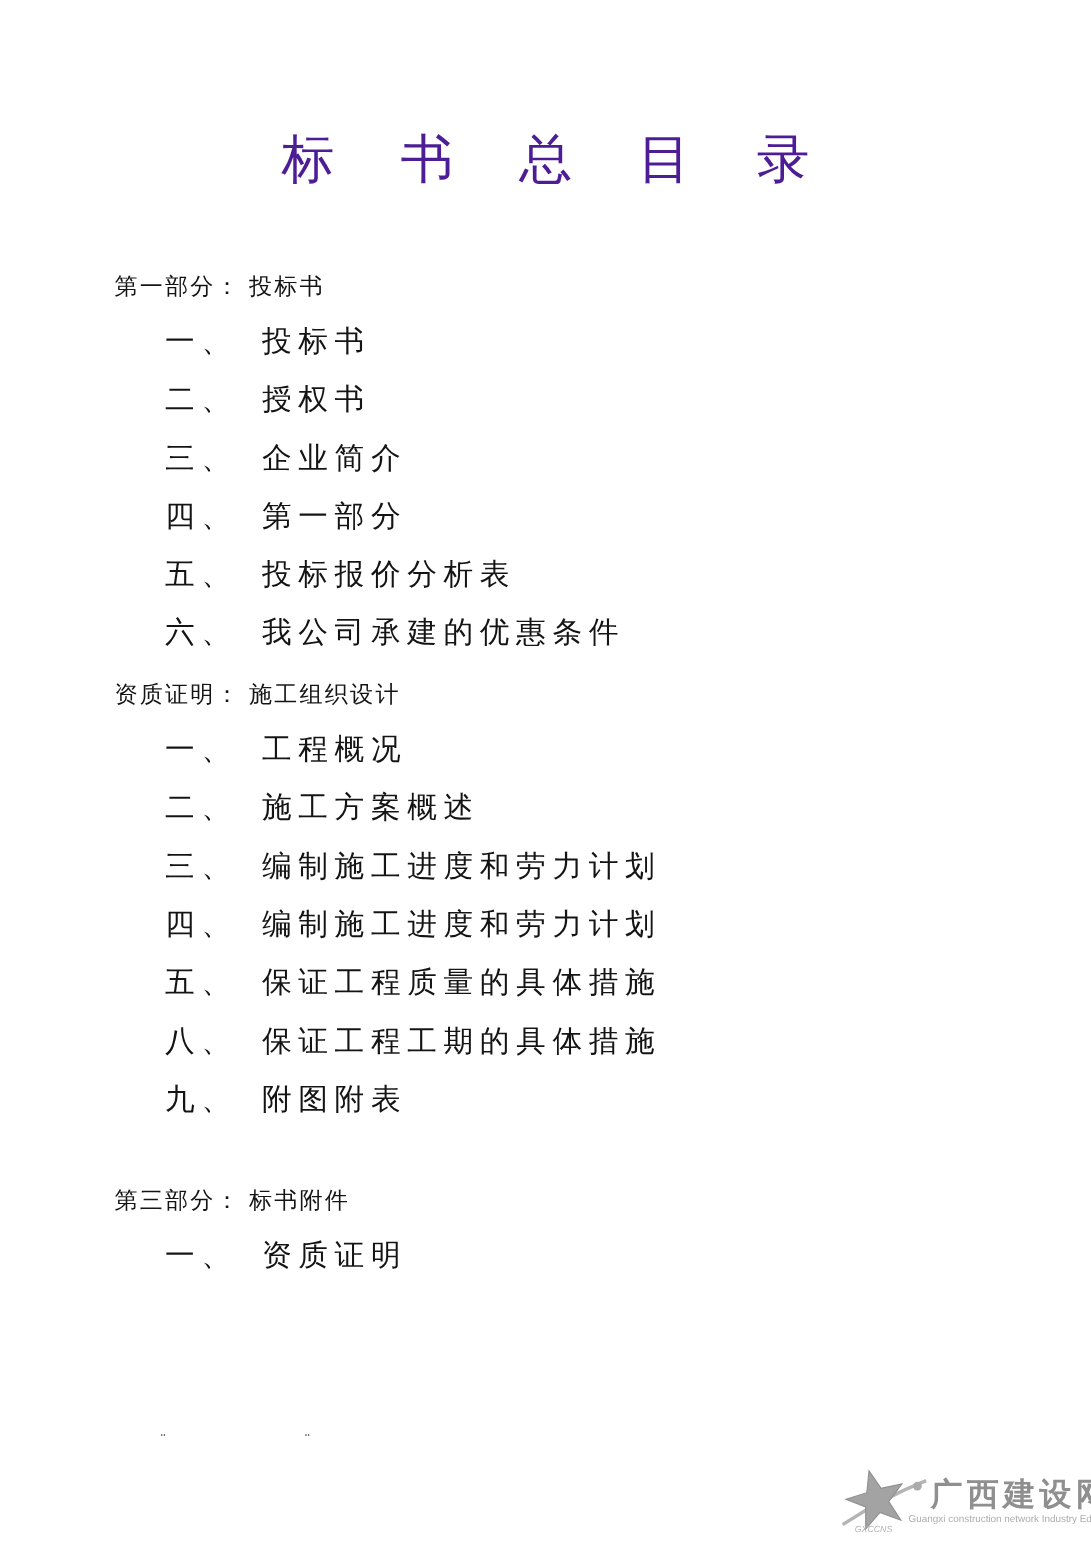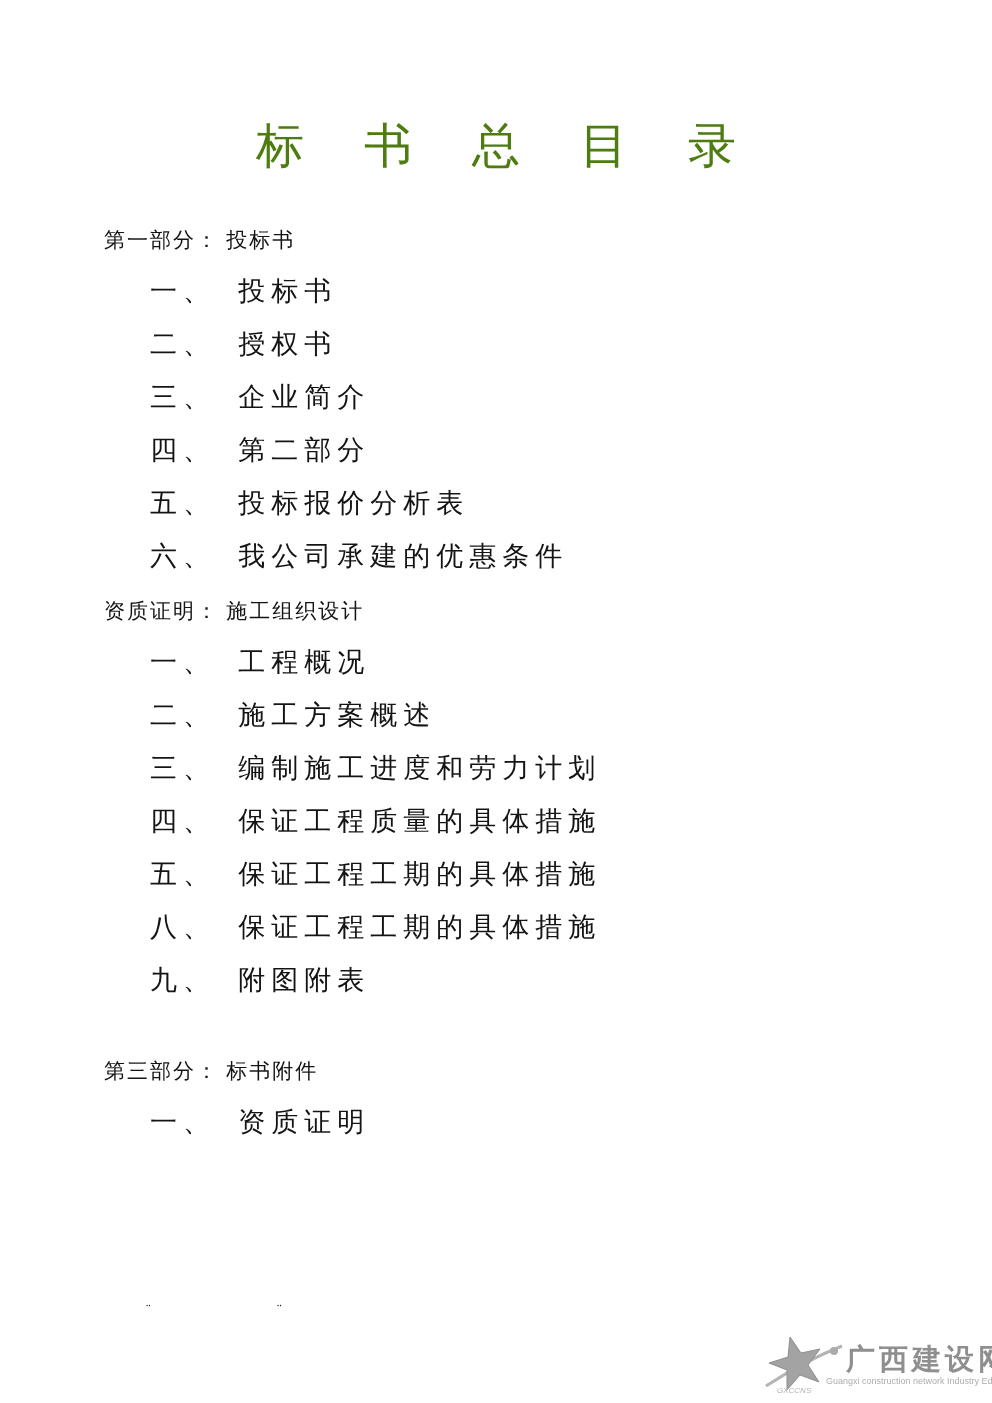--- a/index.html
+++ b/index.html
@@ -7,29 +7,29 @@
     position: relative;
     width: 992px;
     height: 1403px;
     background: #ffffff;
     overflow: hidden;
     font-family: "Liberation Serif", "DejaVu Serif", serif;
     color: #141414;
   }
   
   .doc-title {
-    margin: 116px 0 14px 0;
+    margin: 116px 0 34px 0;
     padding-left: 16px; 
     text-align: center;
     font-size: 48px;
     font-weight: 400;
     line-height: 60px;
     letter-spacing: 16px;
     word-spacing: 16px;
-    color: #4d7c0f;
+    color: #4c1d95;
   }
   
   .toc {
     margin-left: 104px;
     padding-top: 24px;
   }
   .toc-heading {
     font-size: 21px;
     letter-spacing: 2px;
     line-height: 53px;
@@ -90,32 +90,32 @@
 
   <h1 class="doc-title">标 书 总 目 录</h1>
 
   <div class="toc">
 
     <section class="toc-section part-one">
       <div class="toc-heading">第一部分： 投标书</div>
       <div class="toc-item">一、 投标书</div>
       <div class="toc-item">二、 授权书</div>
       <div class="toc-item">三、 企业简介</div>
-      <div class="toc-item">四、 第二部分</div>
+      <div class="toc-item">四、 第一部分</div>
       <div class="toc-item">五、 投标报价分析表</div>
       <div class="toc-item">六、 我公司承建的优惠条件</div>
     </section>
 
     <section class="toc-section part-two">
       <div class="toc-heading">资质证明： 施工组织设计</div>
       <div class="toc-item">一、 工程概况</div>
       <div class="toc-item">二、 施工方案概述</div>
       <div class="toc-item">三、 编制施工进度和劳力计划</div>
-      <div class="toc-item">四、 保证工程质量的具体措施</div>
-      <div class="toc-item">五、 保证工程工期的具体措施</div>
+      <div class="toc-item">四、 编制施工进度和劳力计划</div>
+      <div class="toc-item">五、 保证工程质量的具体措施</div>
       <div class="toc-item">八、 保证工程工期的具体措施</div>
       <div class="toc-item">九、 附图附表</div>
     </section>
 
     <section class="toc-section part-three">
       <div class="toc-heading">第三部分： 标书附件</div>
       <div class="toc-item">一、 资质证明</div>
     </section>
 
   </div>

